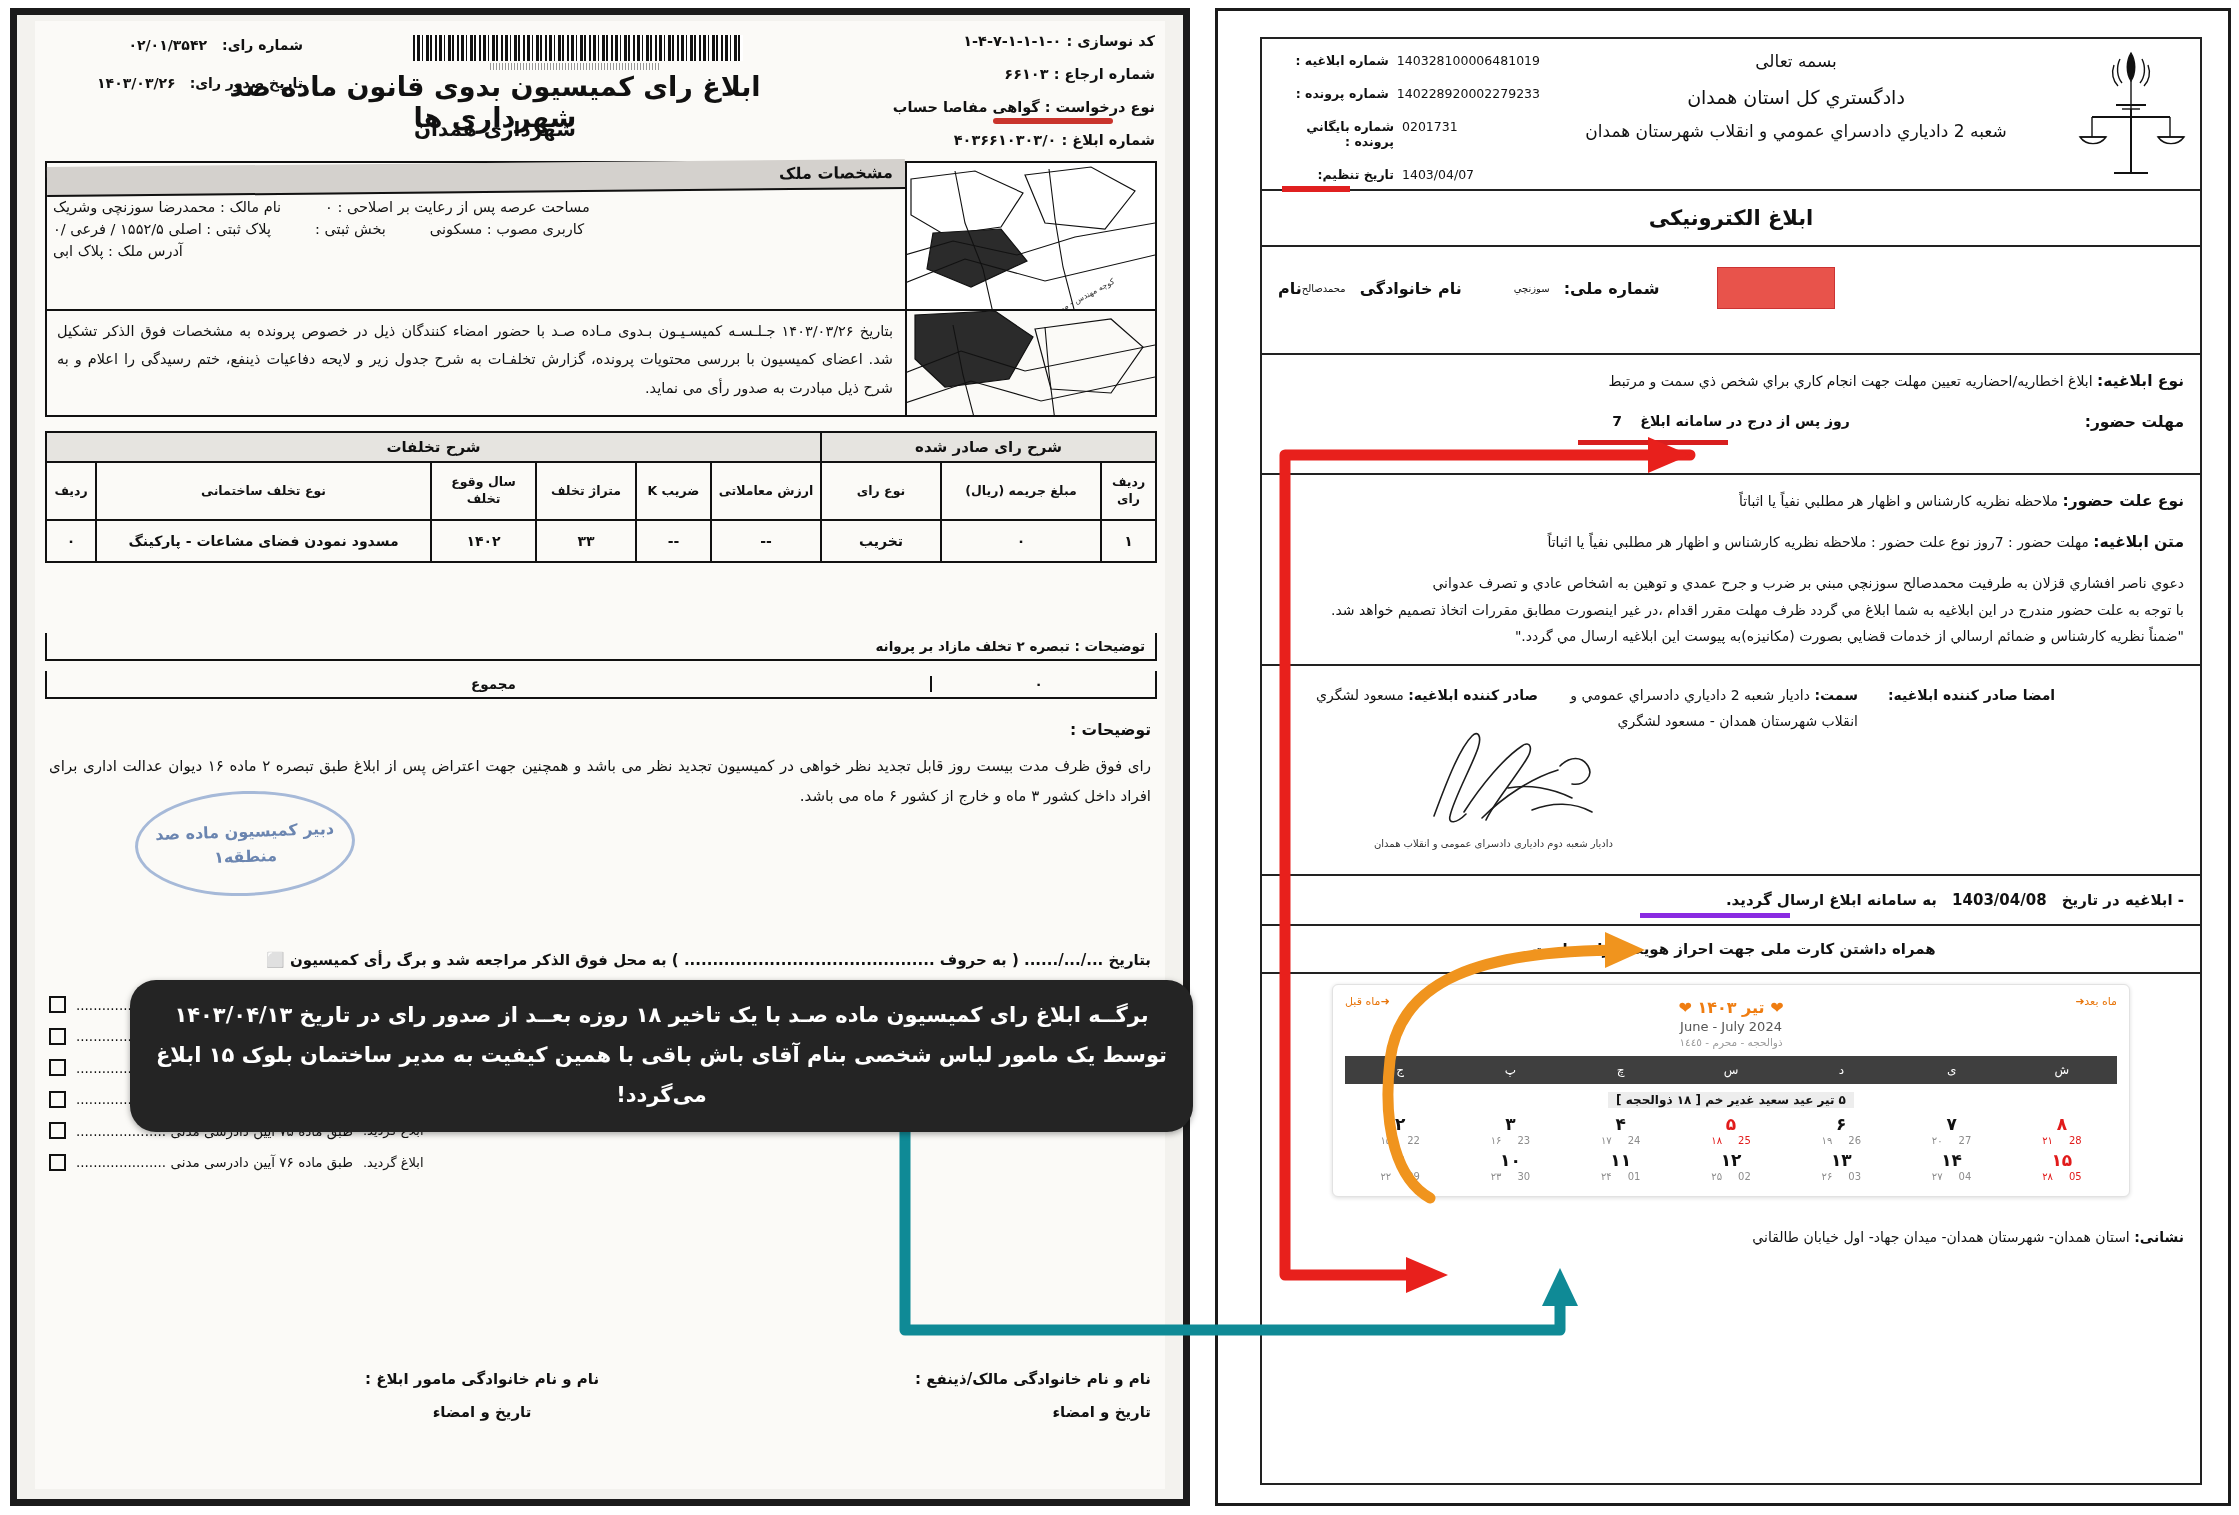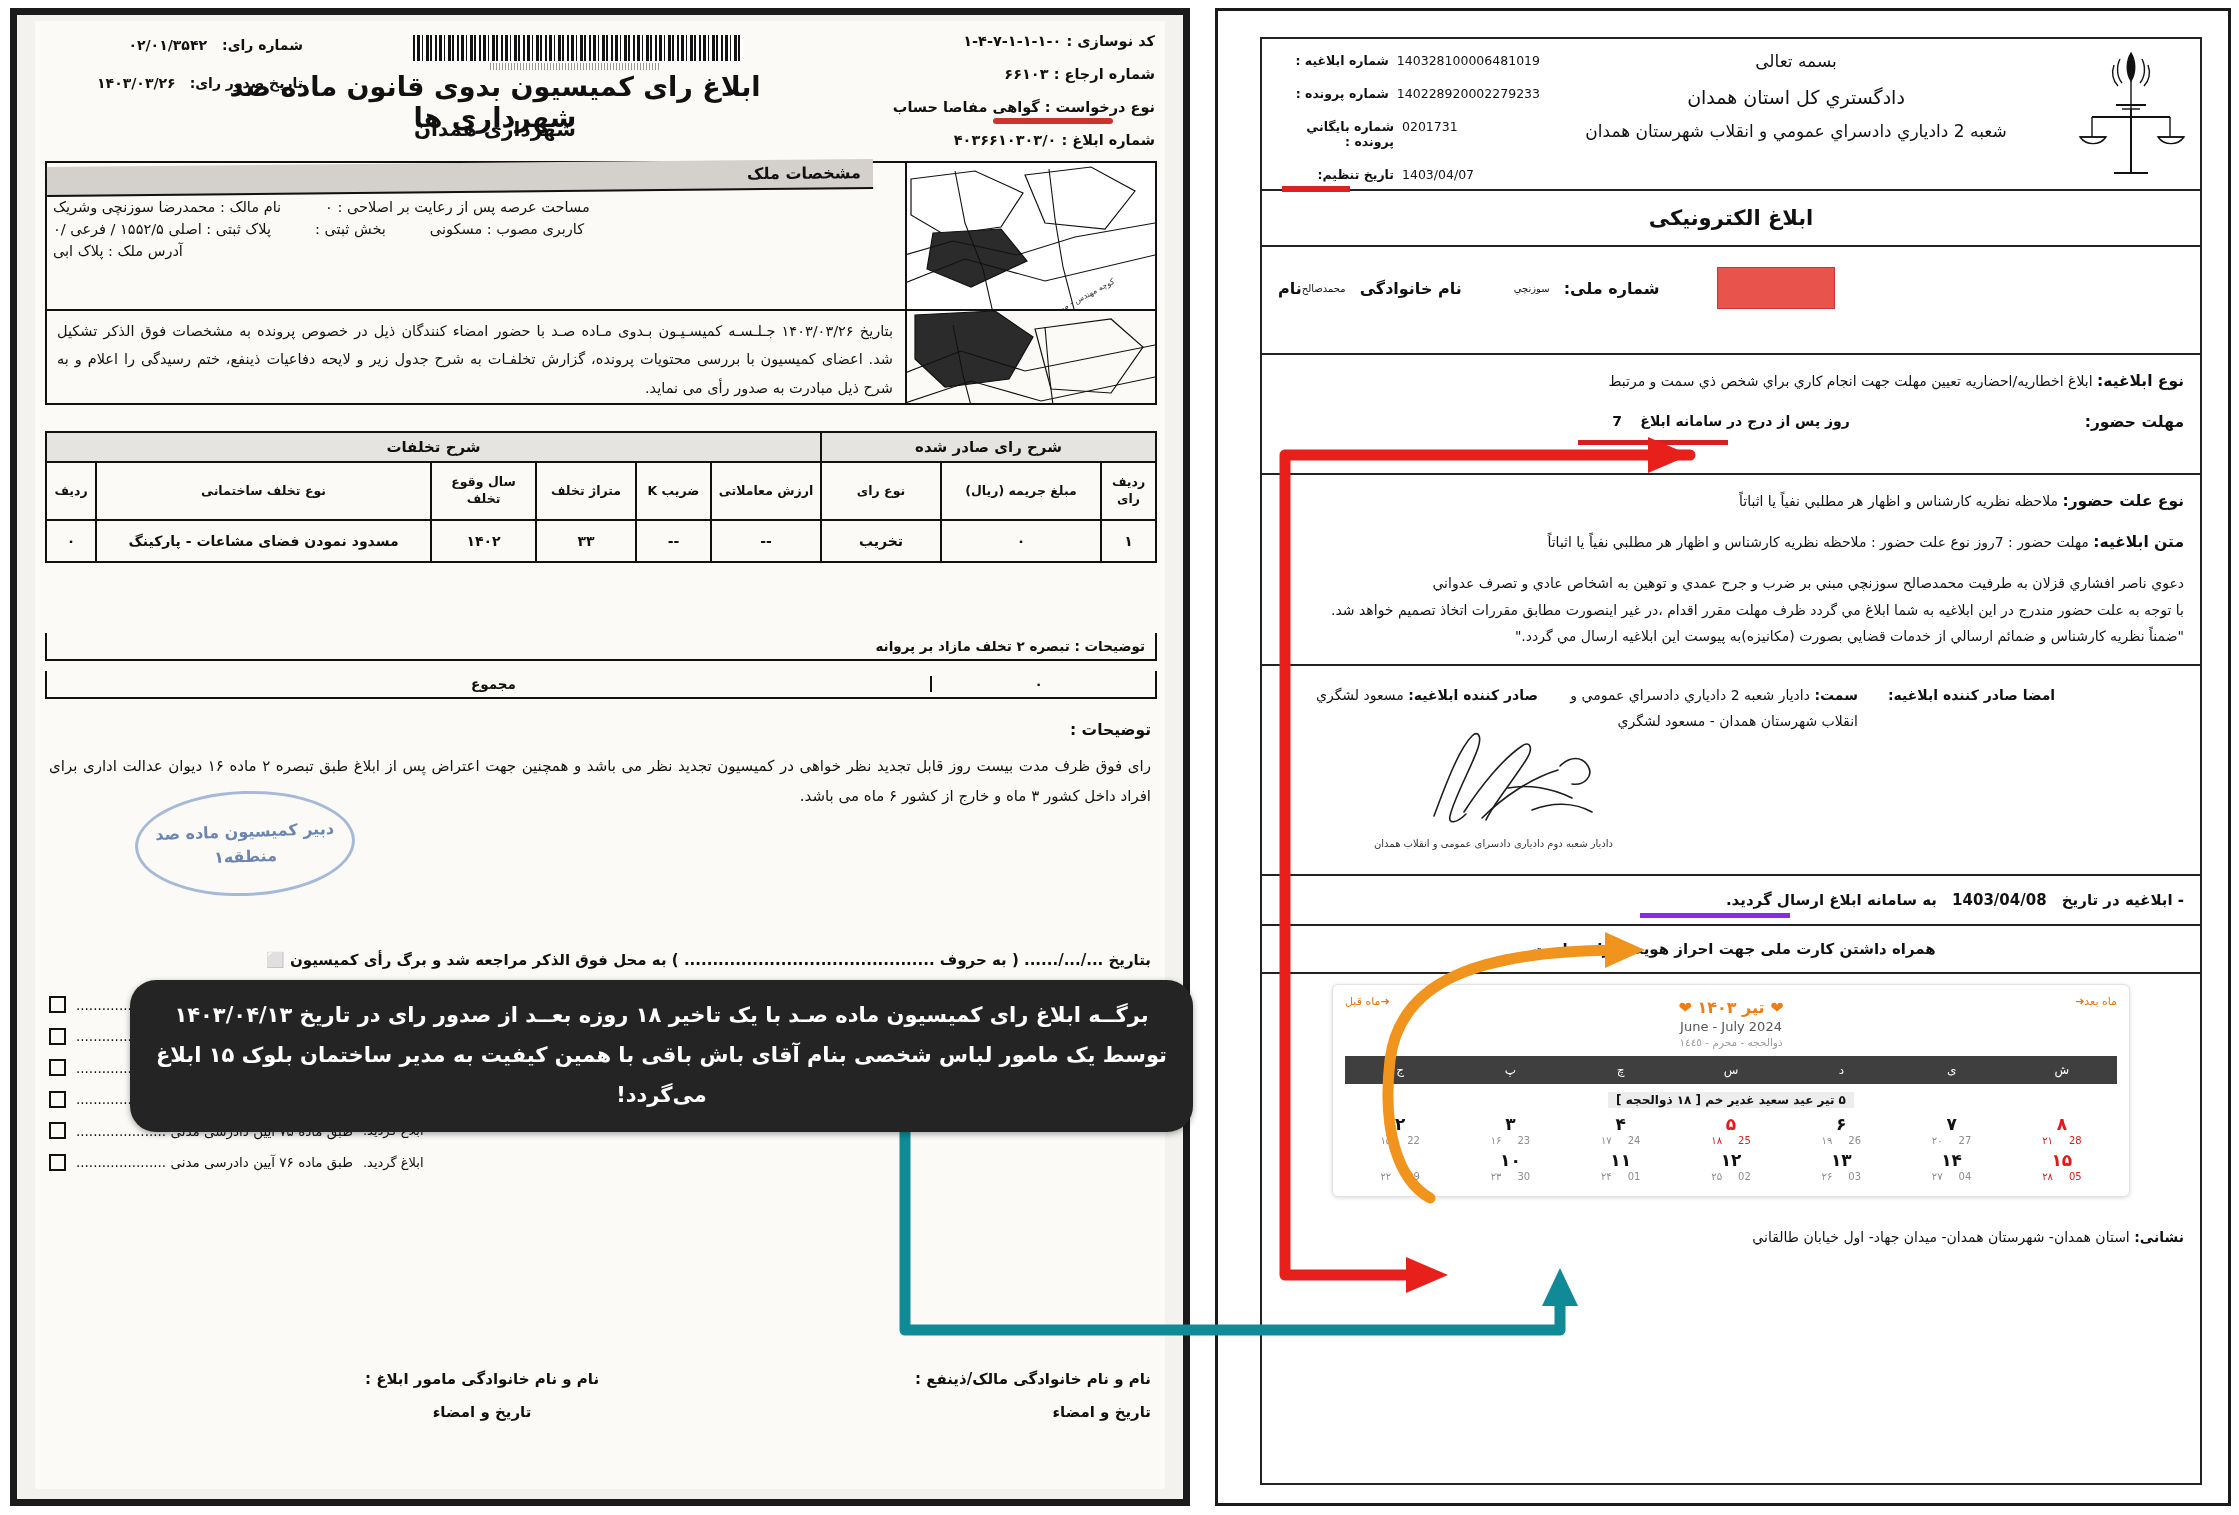--- a/index.html
+++ b/index.html
@@ -67,39 +67,39 @@
     display: block; position: absolute;
     right: 42px; bottom: -9px;
     width: 120px; height: 6px; border-radius: 3px;
     background: #c9342c;
   }
 
   
   .prop-box {
     position: absolute; left: 10px; top: 140px; right: 8px; height: 150px;
     border: 2.5px solid #111;
-    display: flex; flex-direction: row-reverse; gap: 32px;
+    display: flex; flex-direction: row-reverse;
   }
   .prop-right { flex: 1; position: relative; }
   .prop-header {
     background: #d4d1cd; border-bottom: 2.5px solid #111;
     font-size: 16px; font-weight: bold; padding: 4px 12px 5px 0; color:#111;
     transform: rotate(-0.55deg);
   }
   .prop-line { font-size: 14.5px; color: #111; padding: 6px 12px 0 6px; display:flex; flex-direction: row-reverse; justify-content: flex-start; gap: 44px; }
   .prop-line span { white-space: nowrap; }
   .map-cell {
     width: 250px; border-left: 2.5px solid #111;
     position: relative; background: #ffffff; overflow: hidden;
   }
   .map-cell svg { position: absolute; inset: 0; }
 
   
   .narr-box {
-    position: absolute; left: 10px; top: 290px; right: 8px; height: 94px;
+    position: absolute; left: 10px; top: 290px; right: 8px; height: 106px;
     border: 2.5px solid #111; border-top: none;
     display: flex; flex-direction: row-reverse;
   }
   .narr-text {
     flex: 1; font-size: 14.5px; line-height: 1.95; color:#111;
     padding: 6px 12px 0 10px; text-align: justify;
   }
   .narr-map { width: 250px; border-left: 2.5px solid #111; position: relative; overflow:hidden; }
 
   

